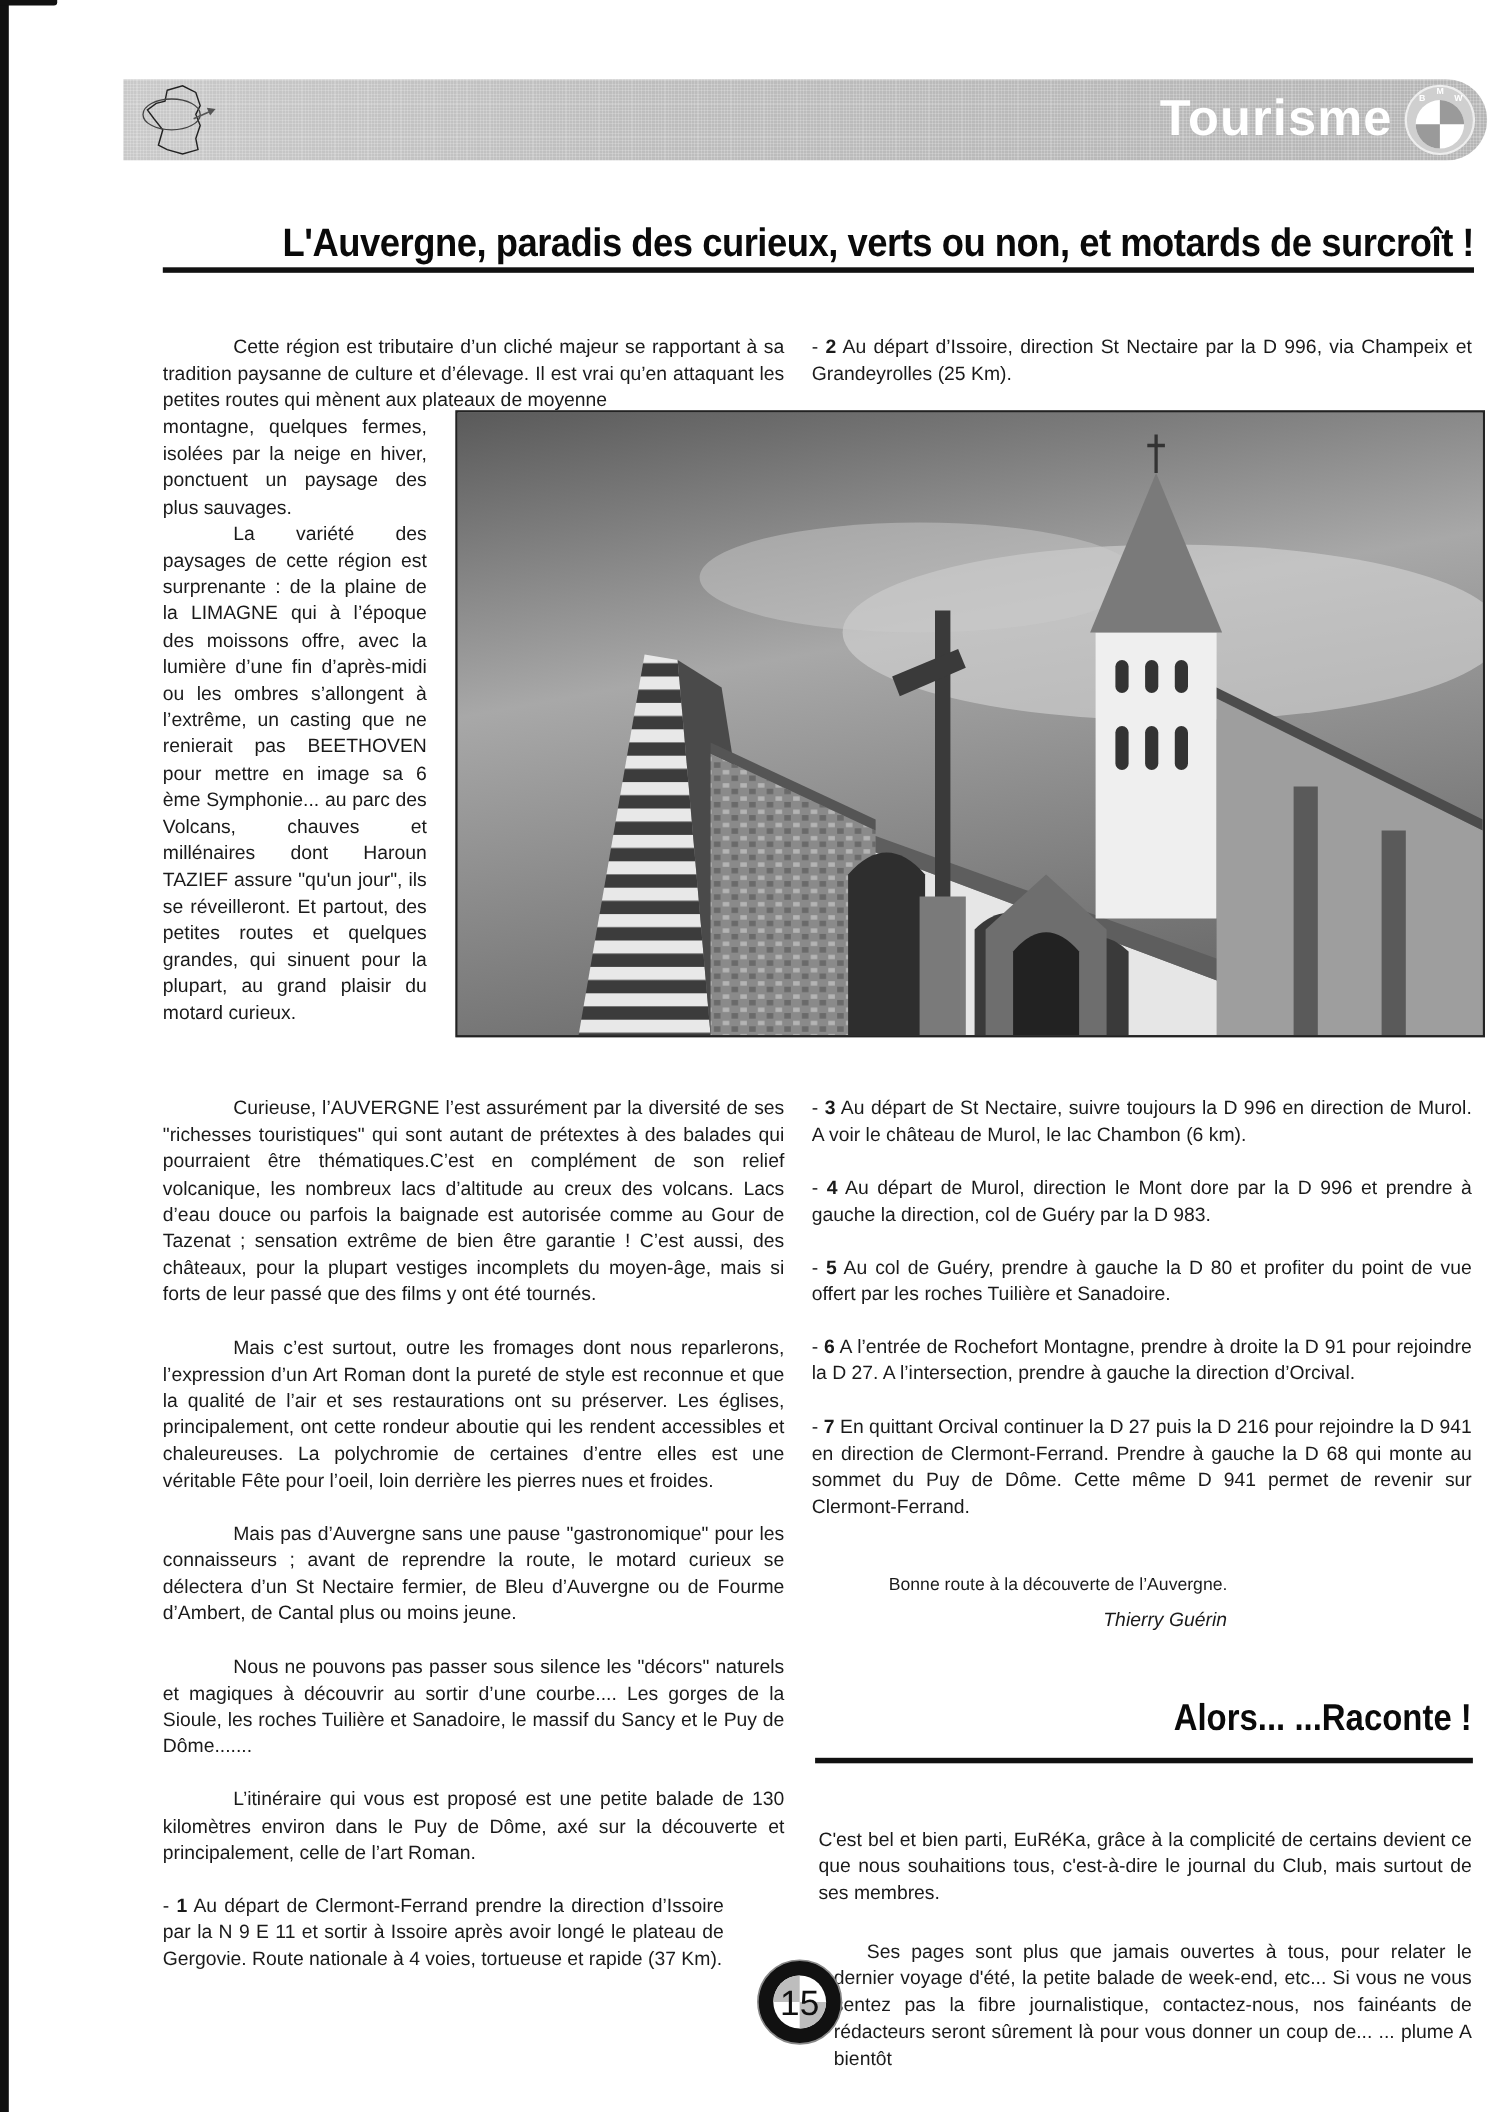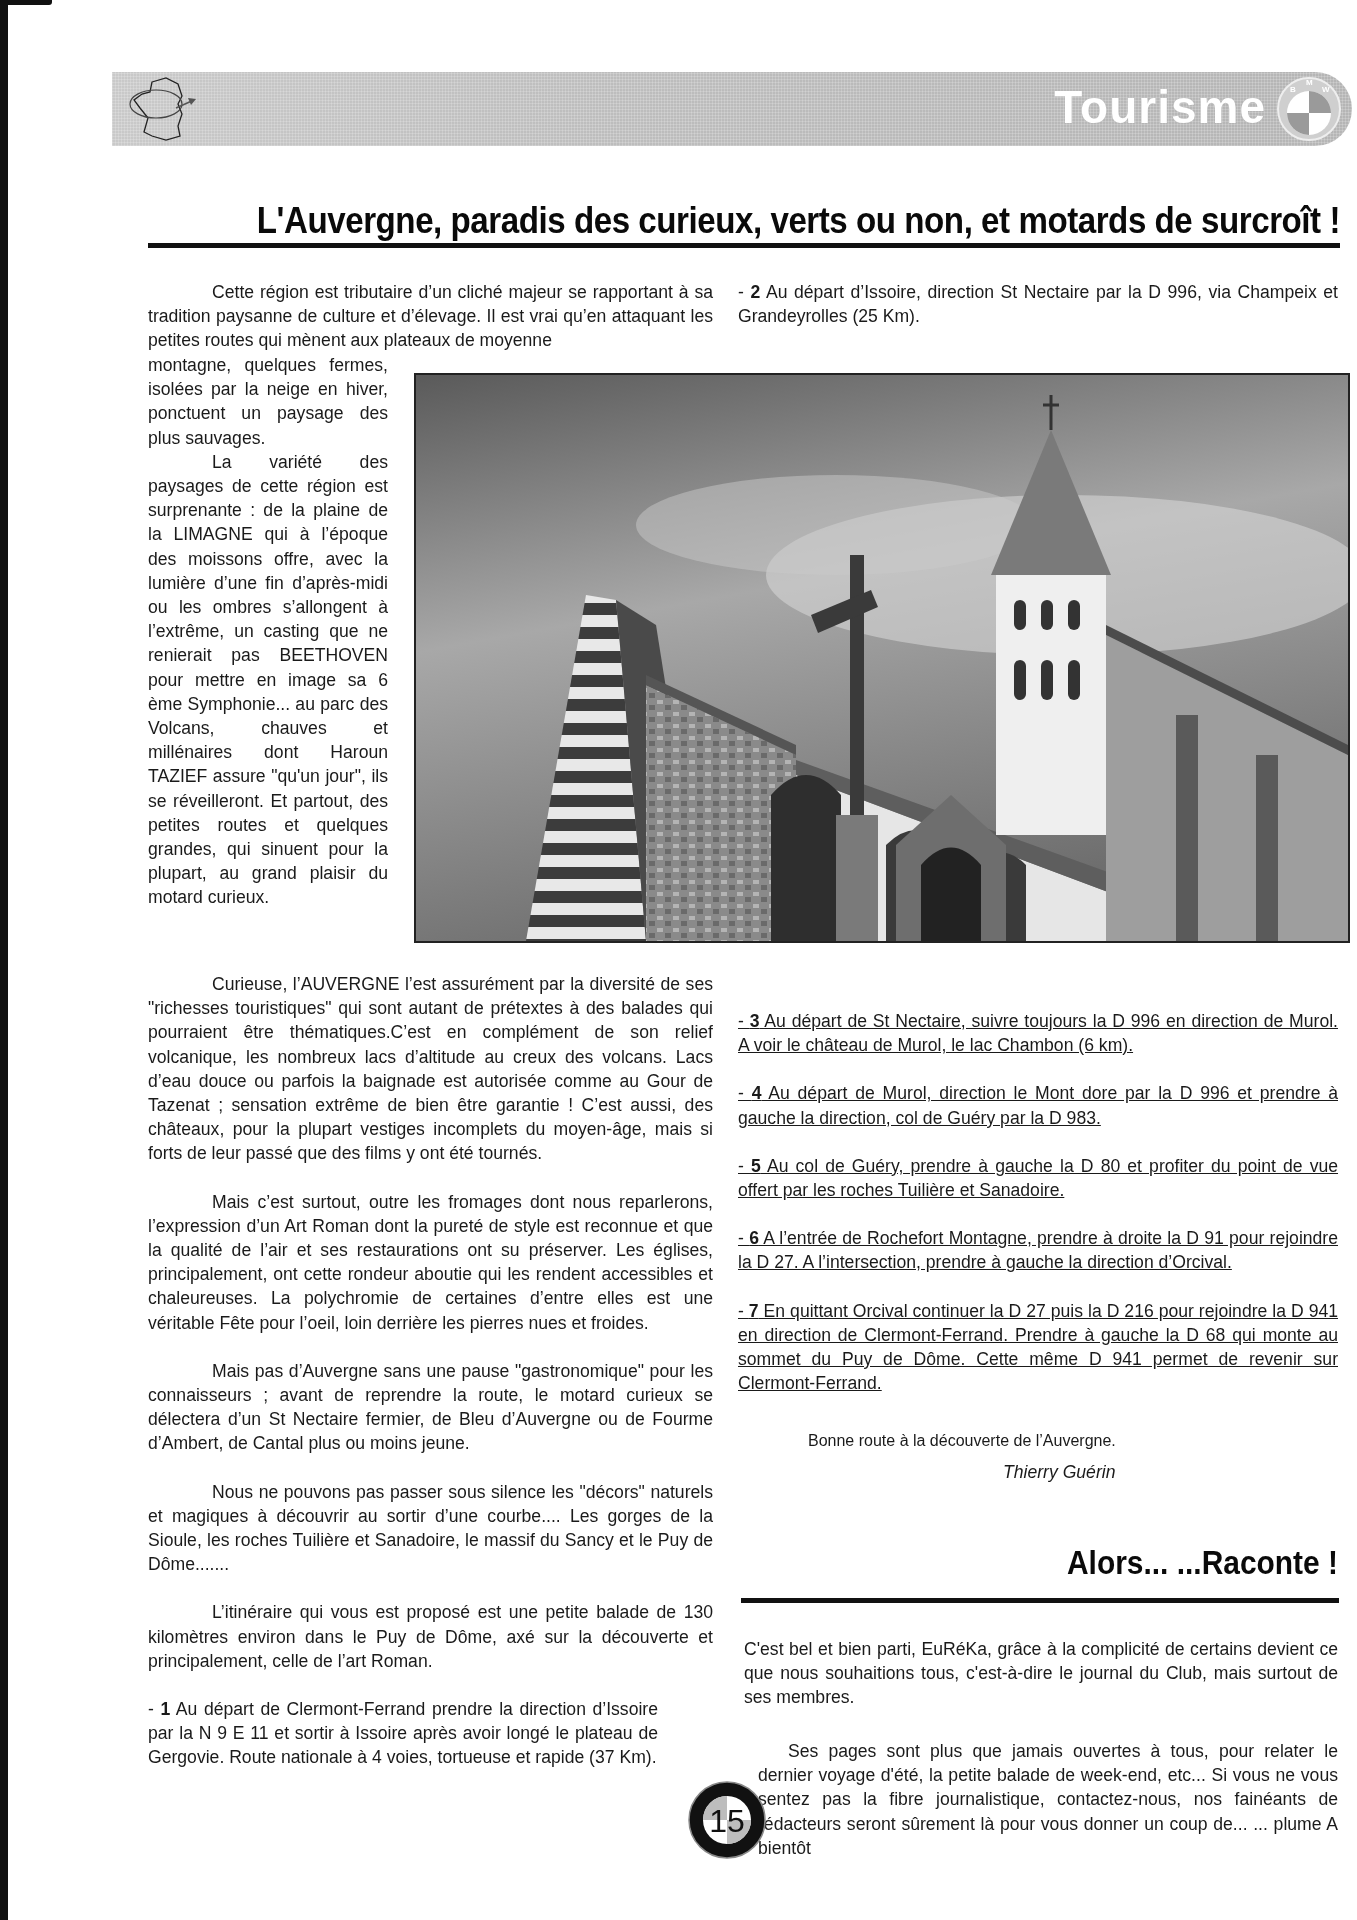--- a/index.html
+++ b/index.html
@@ -30,35 +30,35 @@
 
   .main-title {
     position: absolute; left: 148px; top: 200px; width: 1192px; text-align: right;
     font-family: "Liberation Sans", sans-serif; font-weight: bold; font-size: 36px;
     color: #0a0a0a; letter-spacing: -0.5px; transform: scaleX(0.92); transform-origin: right center;
   }
   .title-rule { position: absolute; left: 148px; top: 243px; width: 1192px; height: 5px; background: #111; }
 
   .text { font-size: 17.6px; line-height: 24.2px; text-align: justify; margin: 0; }
   .para-indent { text-indent: 64px; }
-  .block { position: absolute; }
+  .block { position: absolute; margin-top: 23px; }
   .block p + p { margin-top: 24px; }
   b.num { font-weight: bold; }
 
   .intro-wide { left: 148px; top: 280px; width: 565px; }
   .intro-narrow { left: 148px; top: 353px; width: 240px; }
 
   .photo-frame {
     position: absolute; left: 414px; top: 373px; width: 936px; height: 570px;
     border: 2px solid #222; box-sizing: border-box; background: #9a9a9a; overflow: hidden;
   }
   .col2-top { left: 738px; top: 280px; width: 600px; }
 
   .col1 { left: 148px; top: 972px; width: 565px; }
-  .col2 { left: 738px; top: 1009px; width: 600px; text-decoration: underline; }
+  .col2 { left: 738px; top: 972px; width: 600px; }
 
   .closing { position: absolute; left: 808px; top: 1408px; font-size: 16px; margin-top: 24px; }
   .signature { position: absolute; left: 1003px; top: 1462px; font-size: 17.6px; font-style: italic; }
 
   .sub-title {
     position: absolute; left: 738px; top: 1543px; width: 600px; text-align: right;
     font-family: "Liberation Sans", sans-serif; font-weight: bold; font-size: 34px;
     transform: scaleX(0.88); transform-origin: right center; color: #0a0a0a;
   }
   .sub-rule { position: absolute; left: 741px; top: 1598px; width: 598px; height: 5px; background: #111; }

